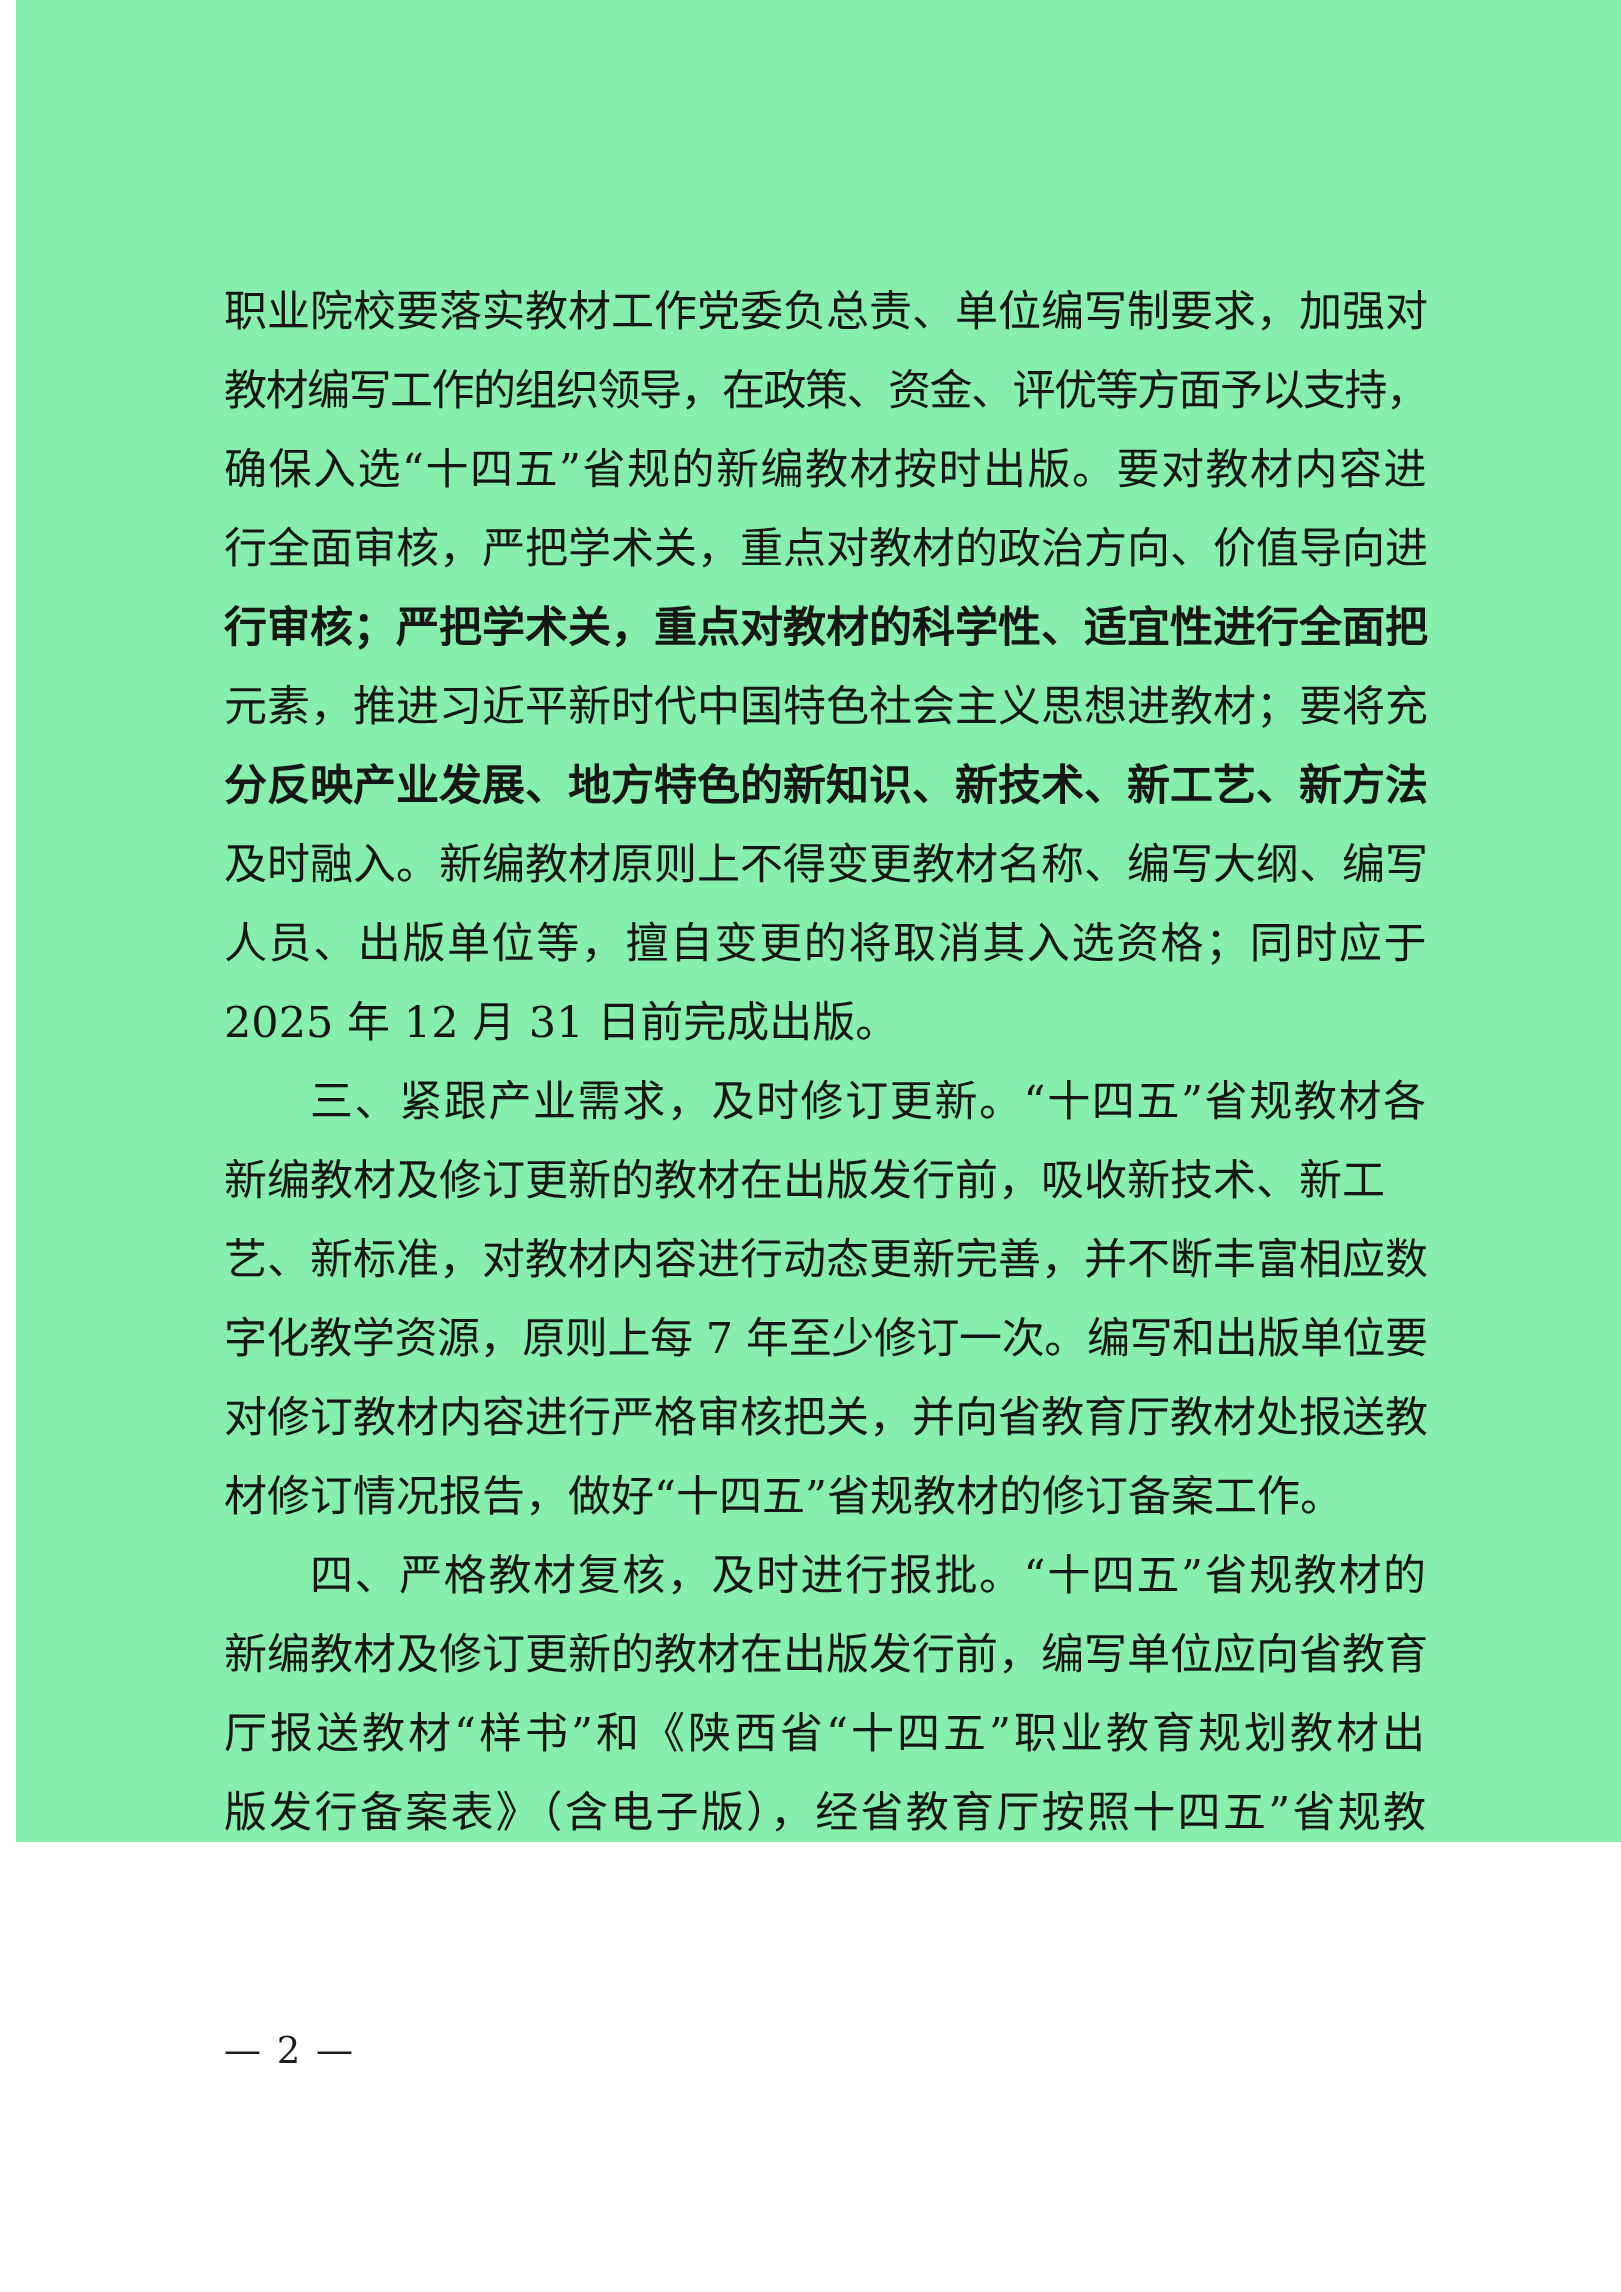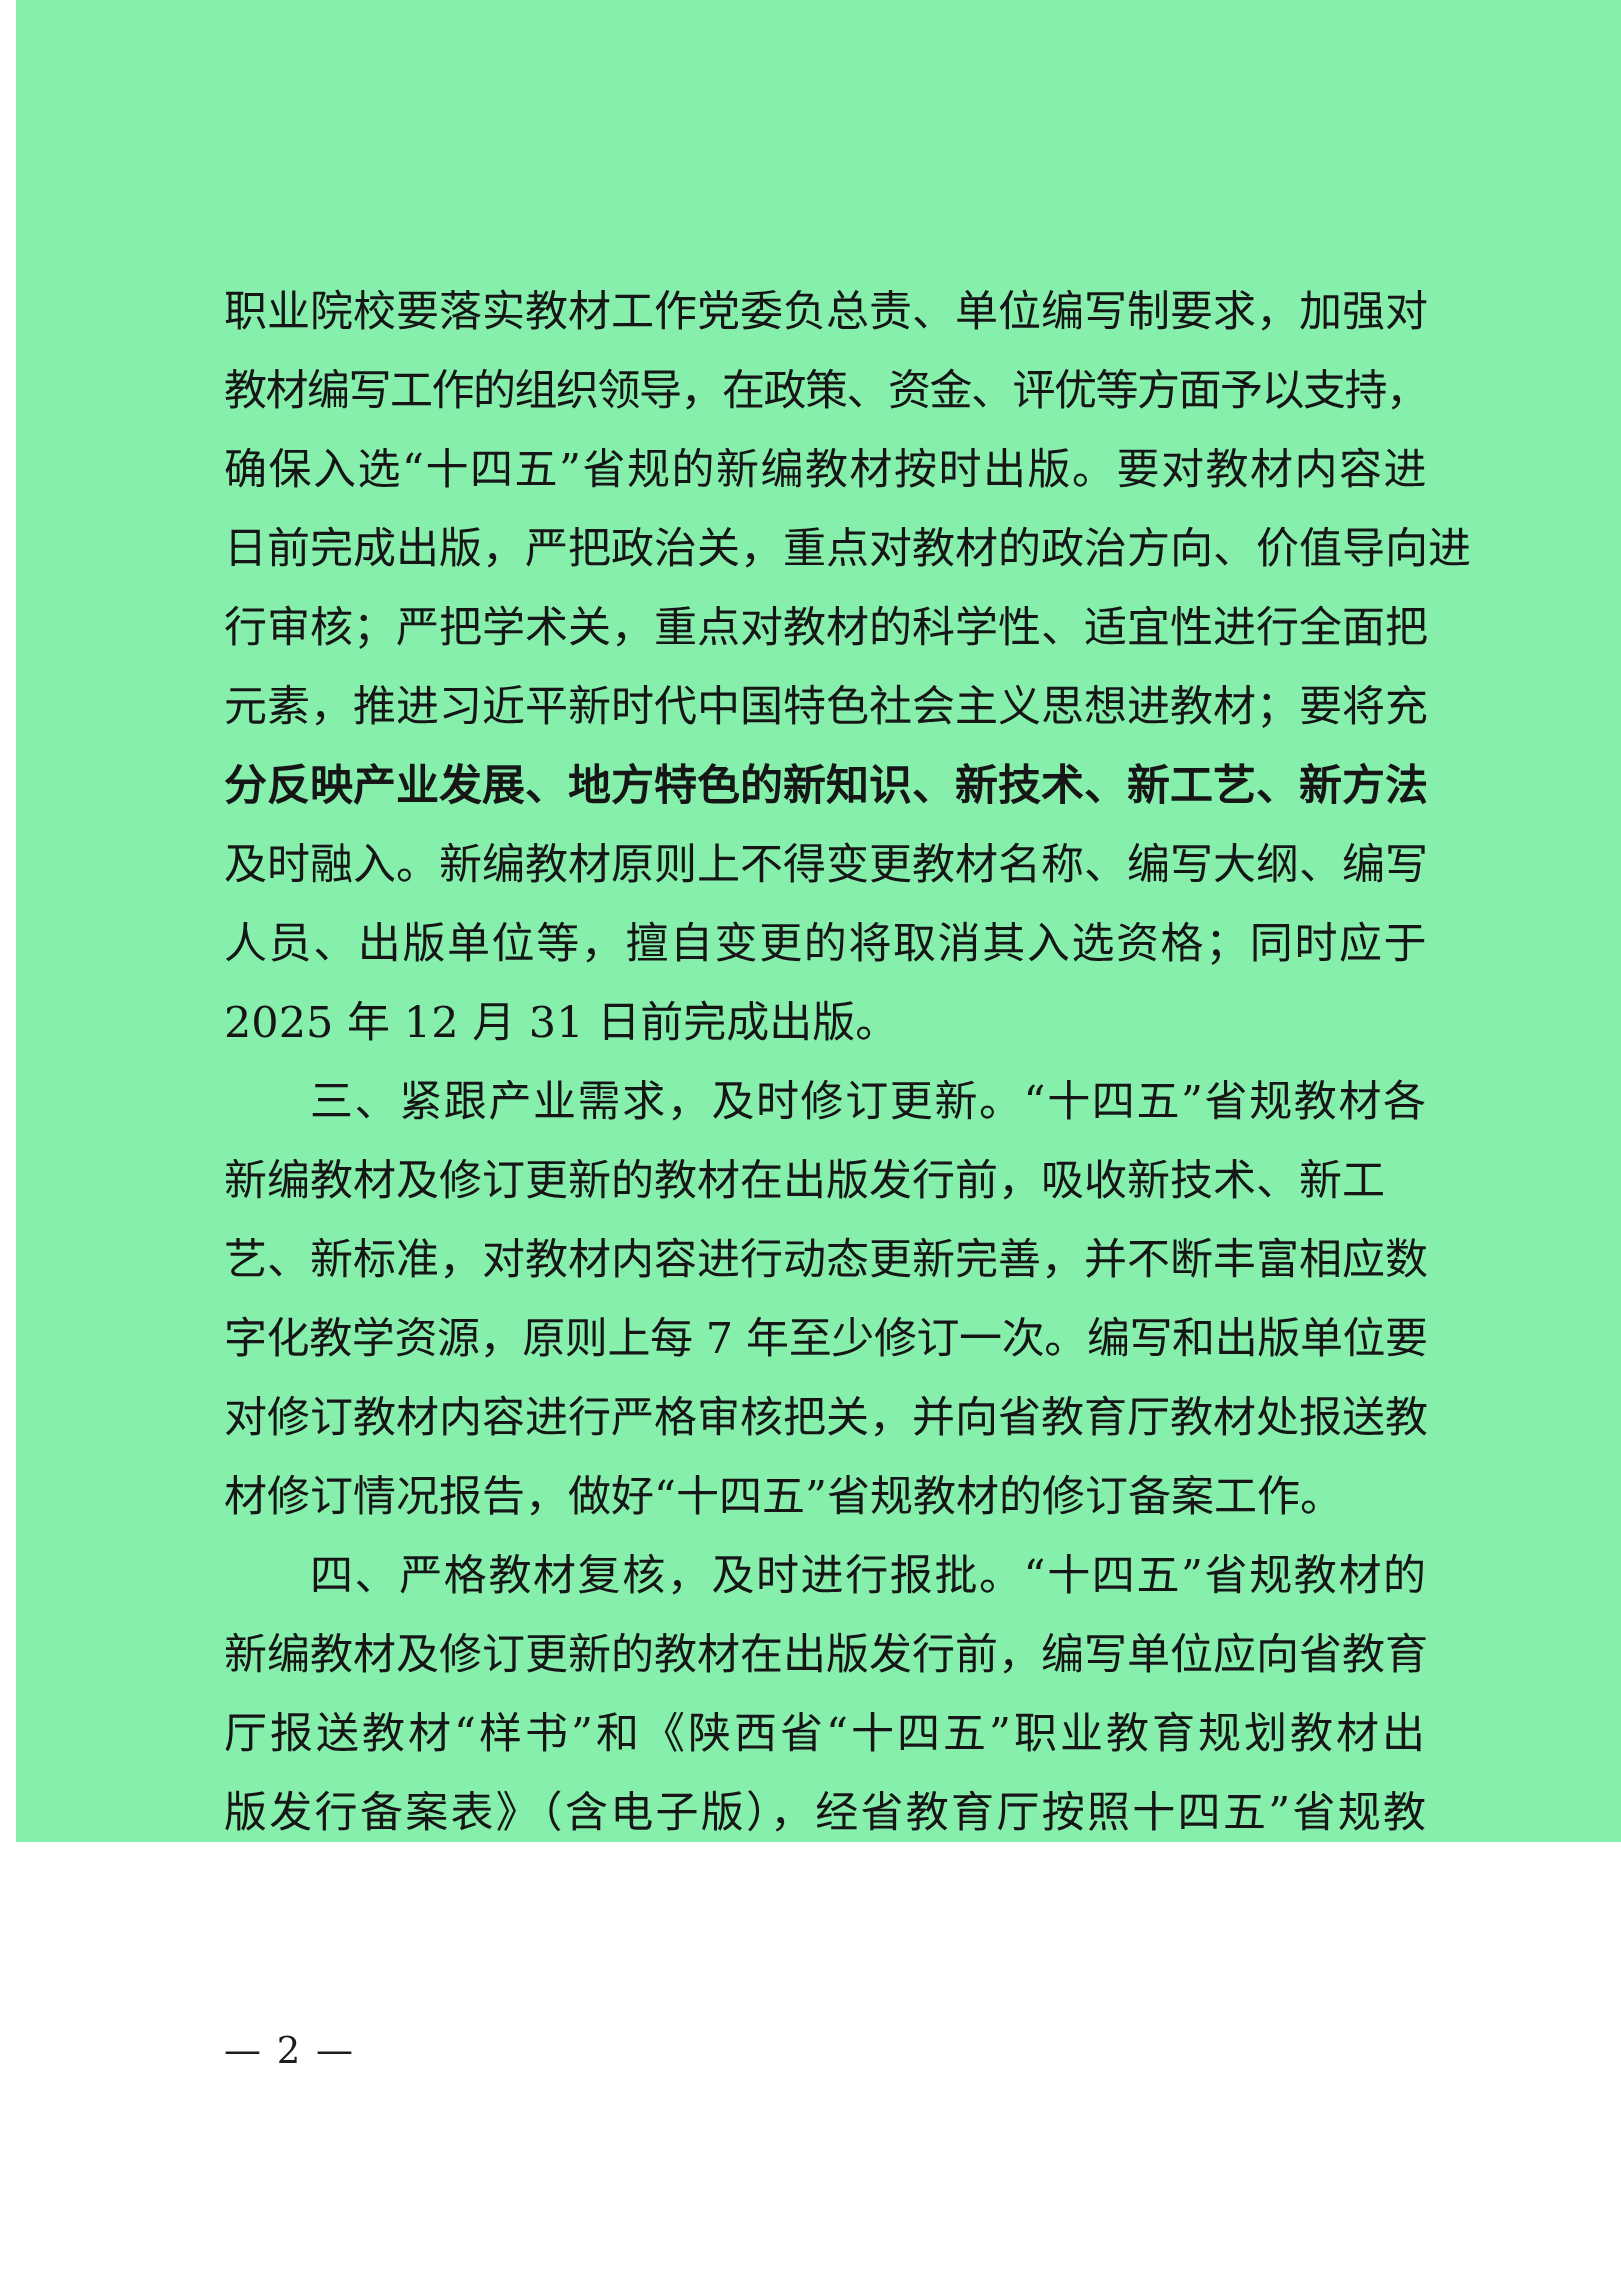--- a/index.html
+++ b/index.html
@@ -45,22 +45,22 @@
   }
 </style>
 </head>
 <body>
 
 <div class="page">
   <div class="text-block" id="lines-host">
       <div class="line"><span class="wrap" style="letter-spacing: 0px;"><span>职业院校要落实教材工作党委负总责、单位编写制要求，加强对</span></span></div>
       <div class="line"><span class="wrap" style="letter-spacing: -1.5px;"><span>教材编写工作的组织领导，在政策、资金、评优等方面予以支持，</span></span></div>
       <div class="line"><span class="wrap" style="letter-spacing: 1.5px;"><span>确保入选“十四五”省规的新编教材按时出版。要对教材内容进</span></span></div>
-      <div class="line"><span class="wrap" style="letter-spacing: 0px;"><span>日前完成出版，严把政治关，重点对教材的政治方向、价值导向进</span></span></div>
-      <div class="line"><span class="wrap" style="letter-spacing: 0px;"><span>行审核；严把学术关，重点对教材的科学性、适宜性进行全面把</span></span></div>
+      <div class="line"><span class="wrap" style="letter-spacing: 0px;"><span>行全面审核，严把学术关，重点对教材的政治方向、价值导向进</span></span></div>
+      <div class="line"><span class="wrap" style="letter-spacing: 0px; font-weight: bold;"><span>行审核；严把学术关，重点对教材的科学性、适宜性进行全面把</span></span></div>
       <div class="line"><span class="wrap" style="letter-spacing: 0px;"><span>元素，推进习近平新时代中国特色社会主义思想进教材；要将充</span></span></div>
       <div class="line"><span class="wrap" style="letter-spacing: 0px; font-weight: bold;"><span>分反映产业发展、地方特色的新知识、新技术、新工艺、新方法</span></span></div>
       <div class="line"><span class="wrap" style="letter-spacing: 0px;"><span>及时融入。新编教材原则上不得变更教材名称、编写大纲、编写</span></span></div>
       <div class="line"><span class="wrap" style="letter-spacing: 1.6px;"><span>人员、出版单位等，擅自变更的将取消其入选资格；同时应于</span></span></div>
       <div class="line"><span class="wrap"><span>2025 年 12 月 31 日前完成出版。</span></span></div>
       <div class="line indent"><span class="wrap" style="letter-spacing: 1.6px;"><span class="heading">三、紧跟产业需求，及时修订更新。</span><span>“十四五”省规教材各</span></span></div>
       <div class="line"><span class="wrap" style="letter-spacing: 0px;"><span>新编教材及修订更新的教材在出版发行前，吸收新技术、新工</span></span></div>
       <div class="line"><span class="wrap" style="letter-spacing: 0px;"><span>艺、新标准，对教材内容进行动态更新完善，并不断丰富相应数</span></span></div>
       <div class="line"><span class="wrap" style="letter-spacing: -0.4px;"><span>字化教学资源，原则上每 7 年至少修订一次。编写和出版单位要</span></span></div>
       <div class="line"><span class="wrap" style="letter-spacing: 0px;"><span>对修订教材内容进行严格审核把关，并向省教育厅教材处报送教</span></span></div>

